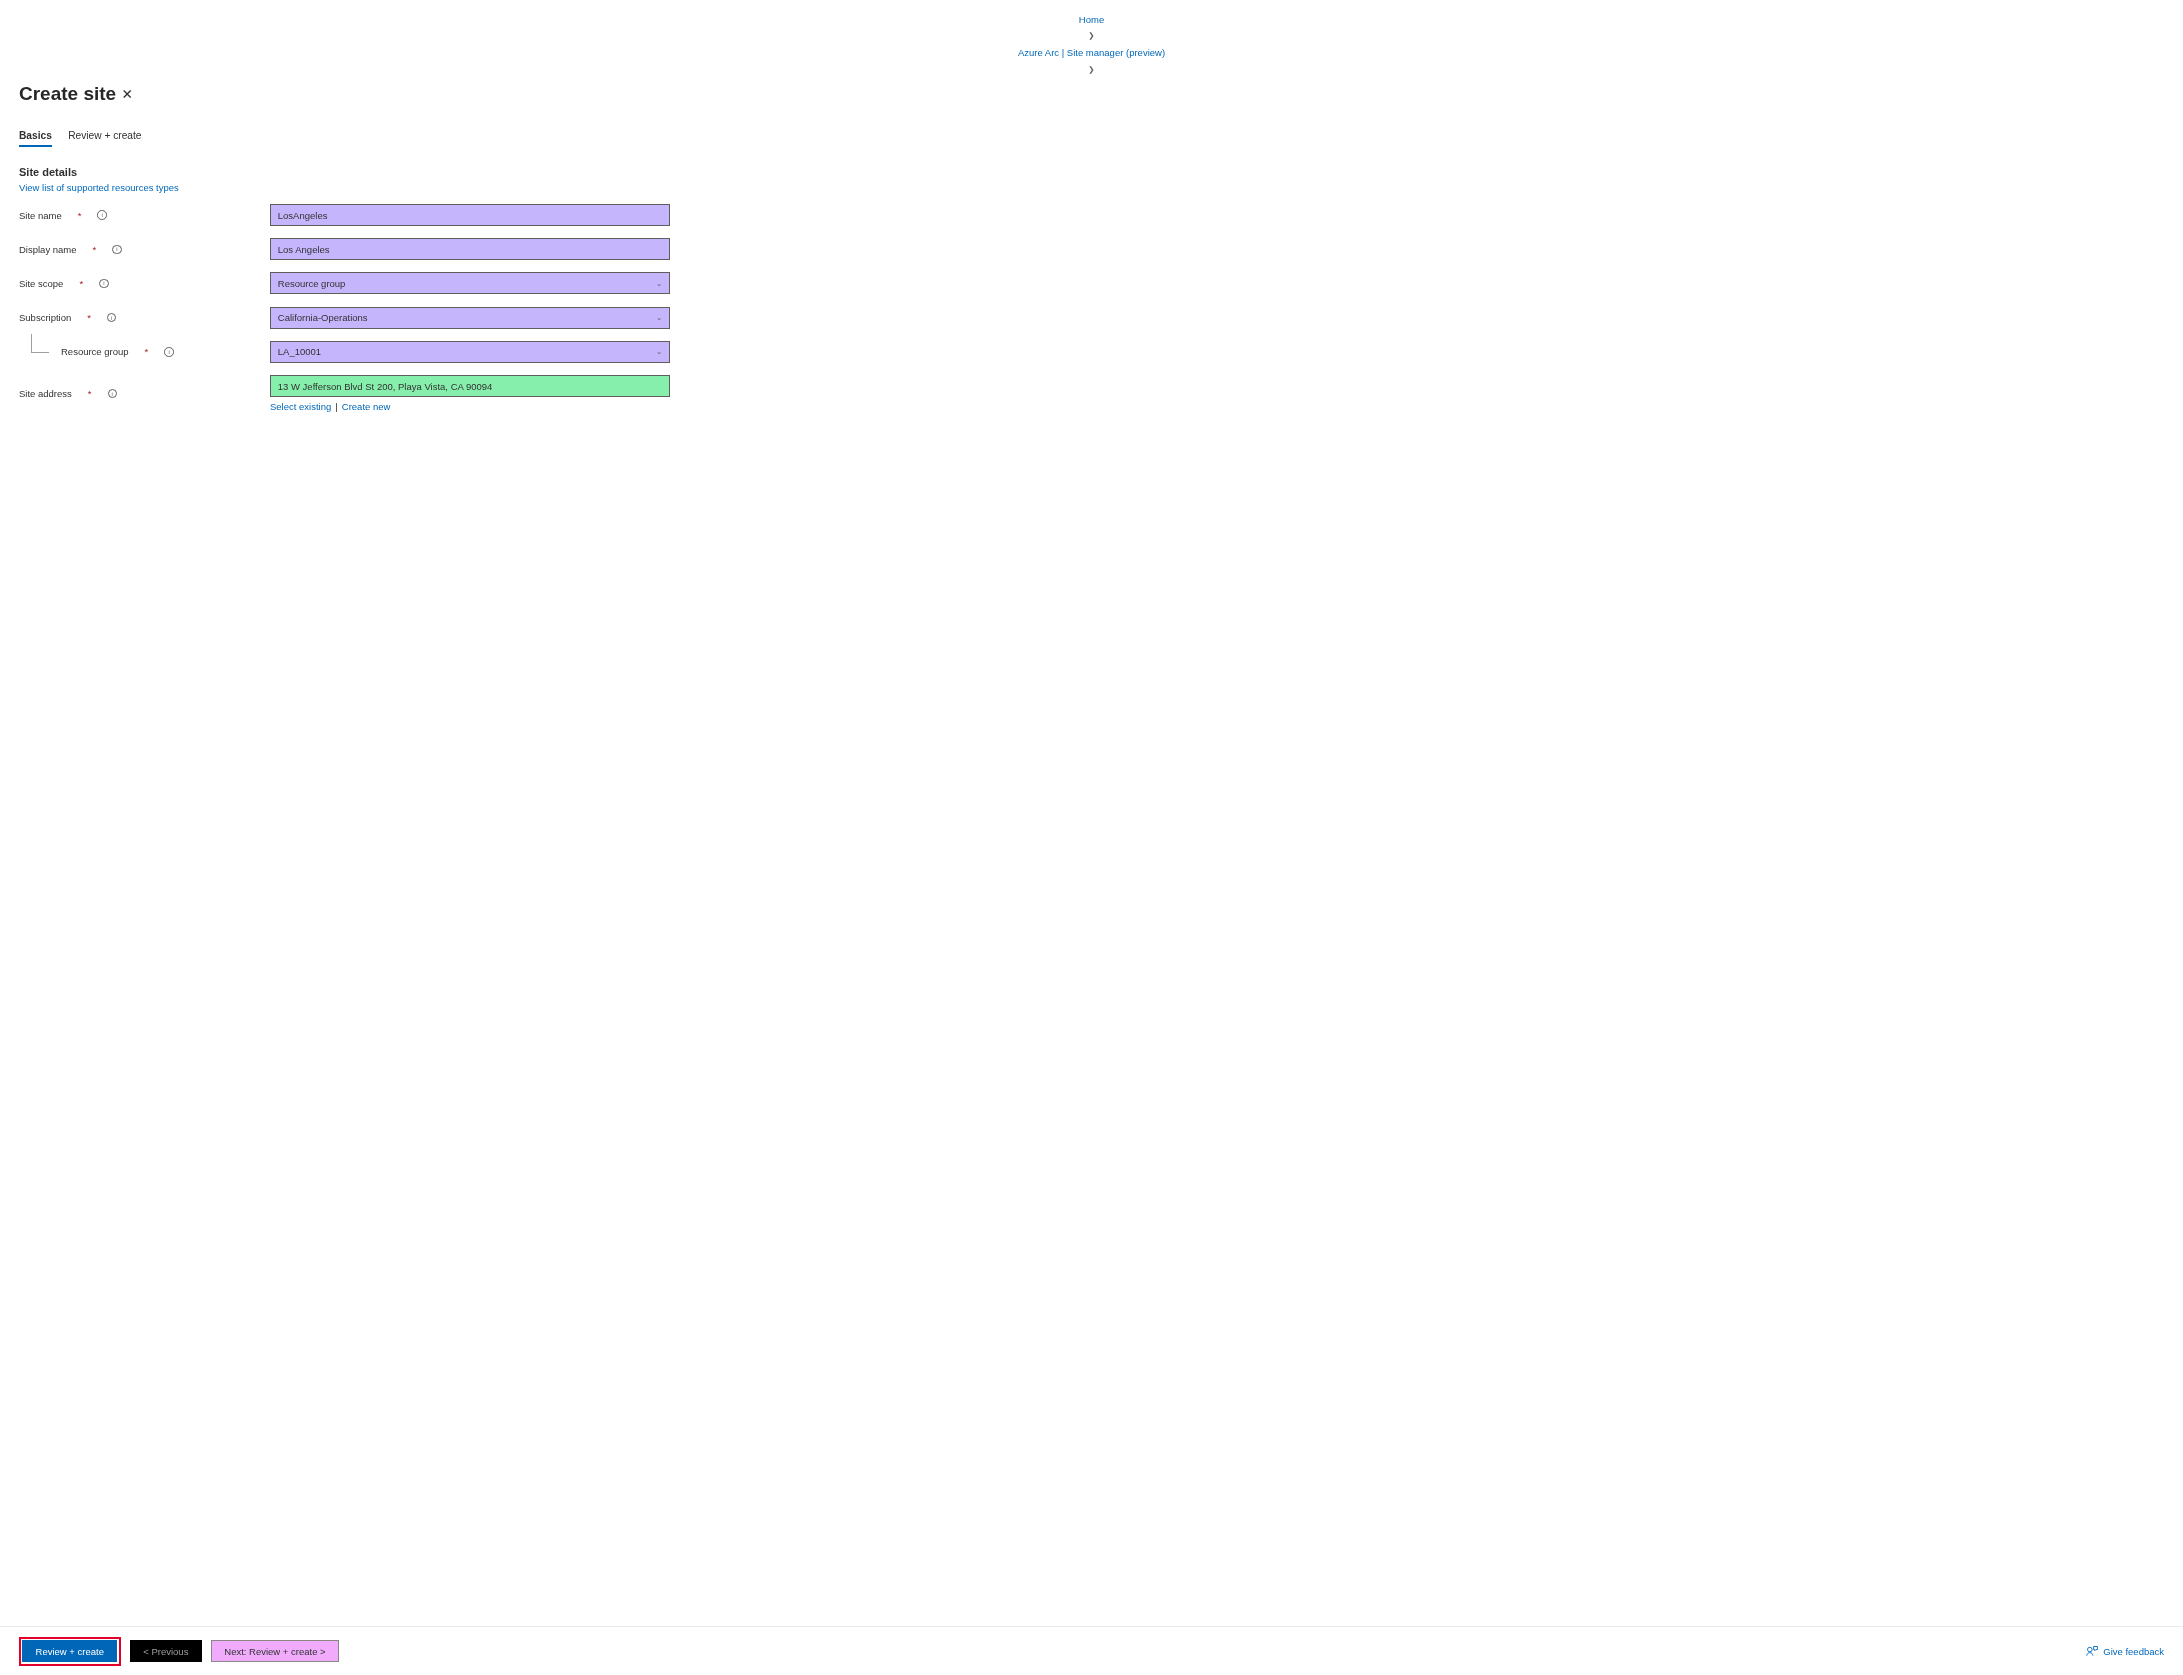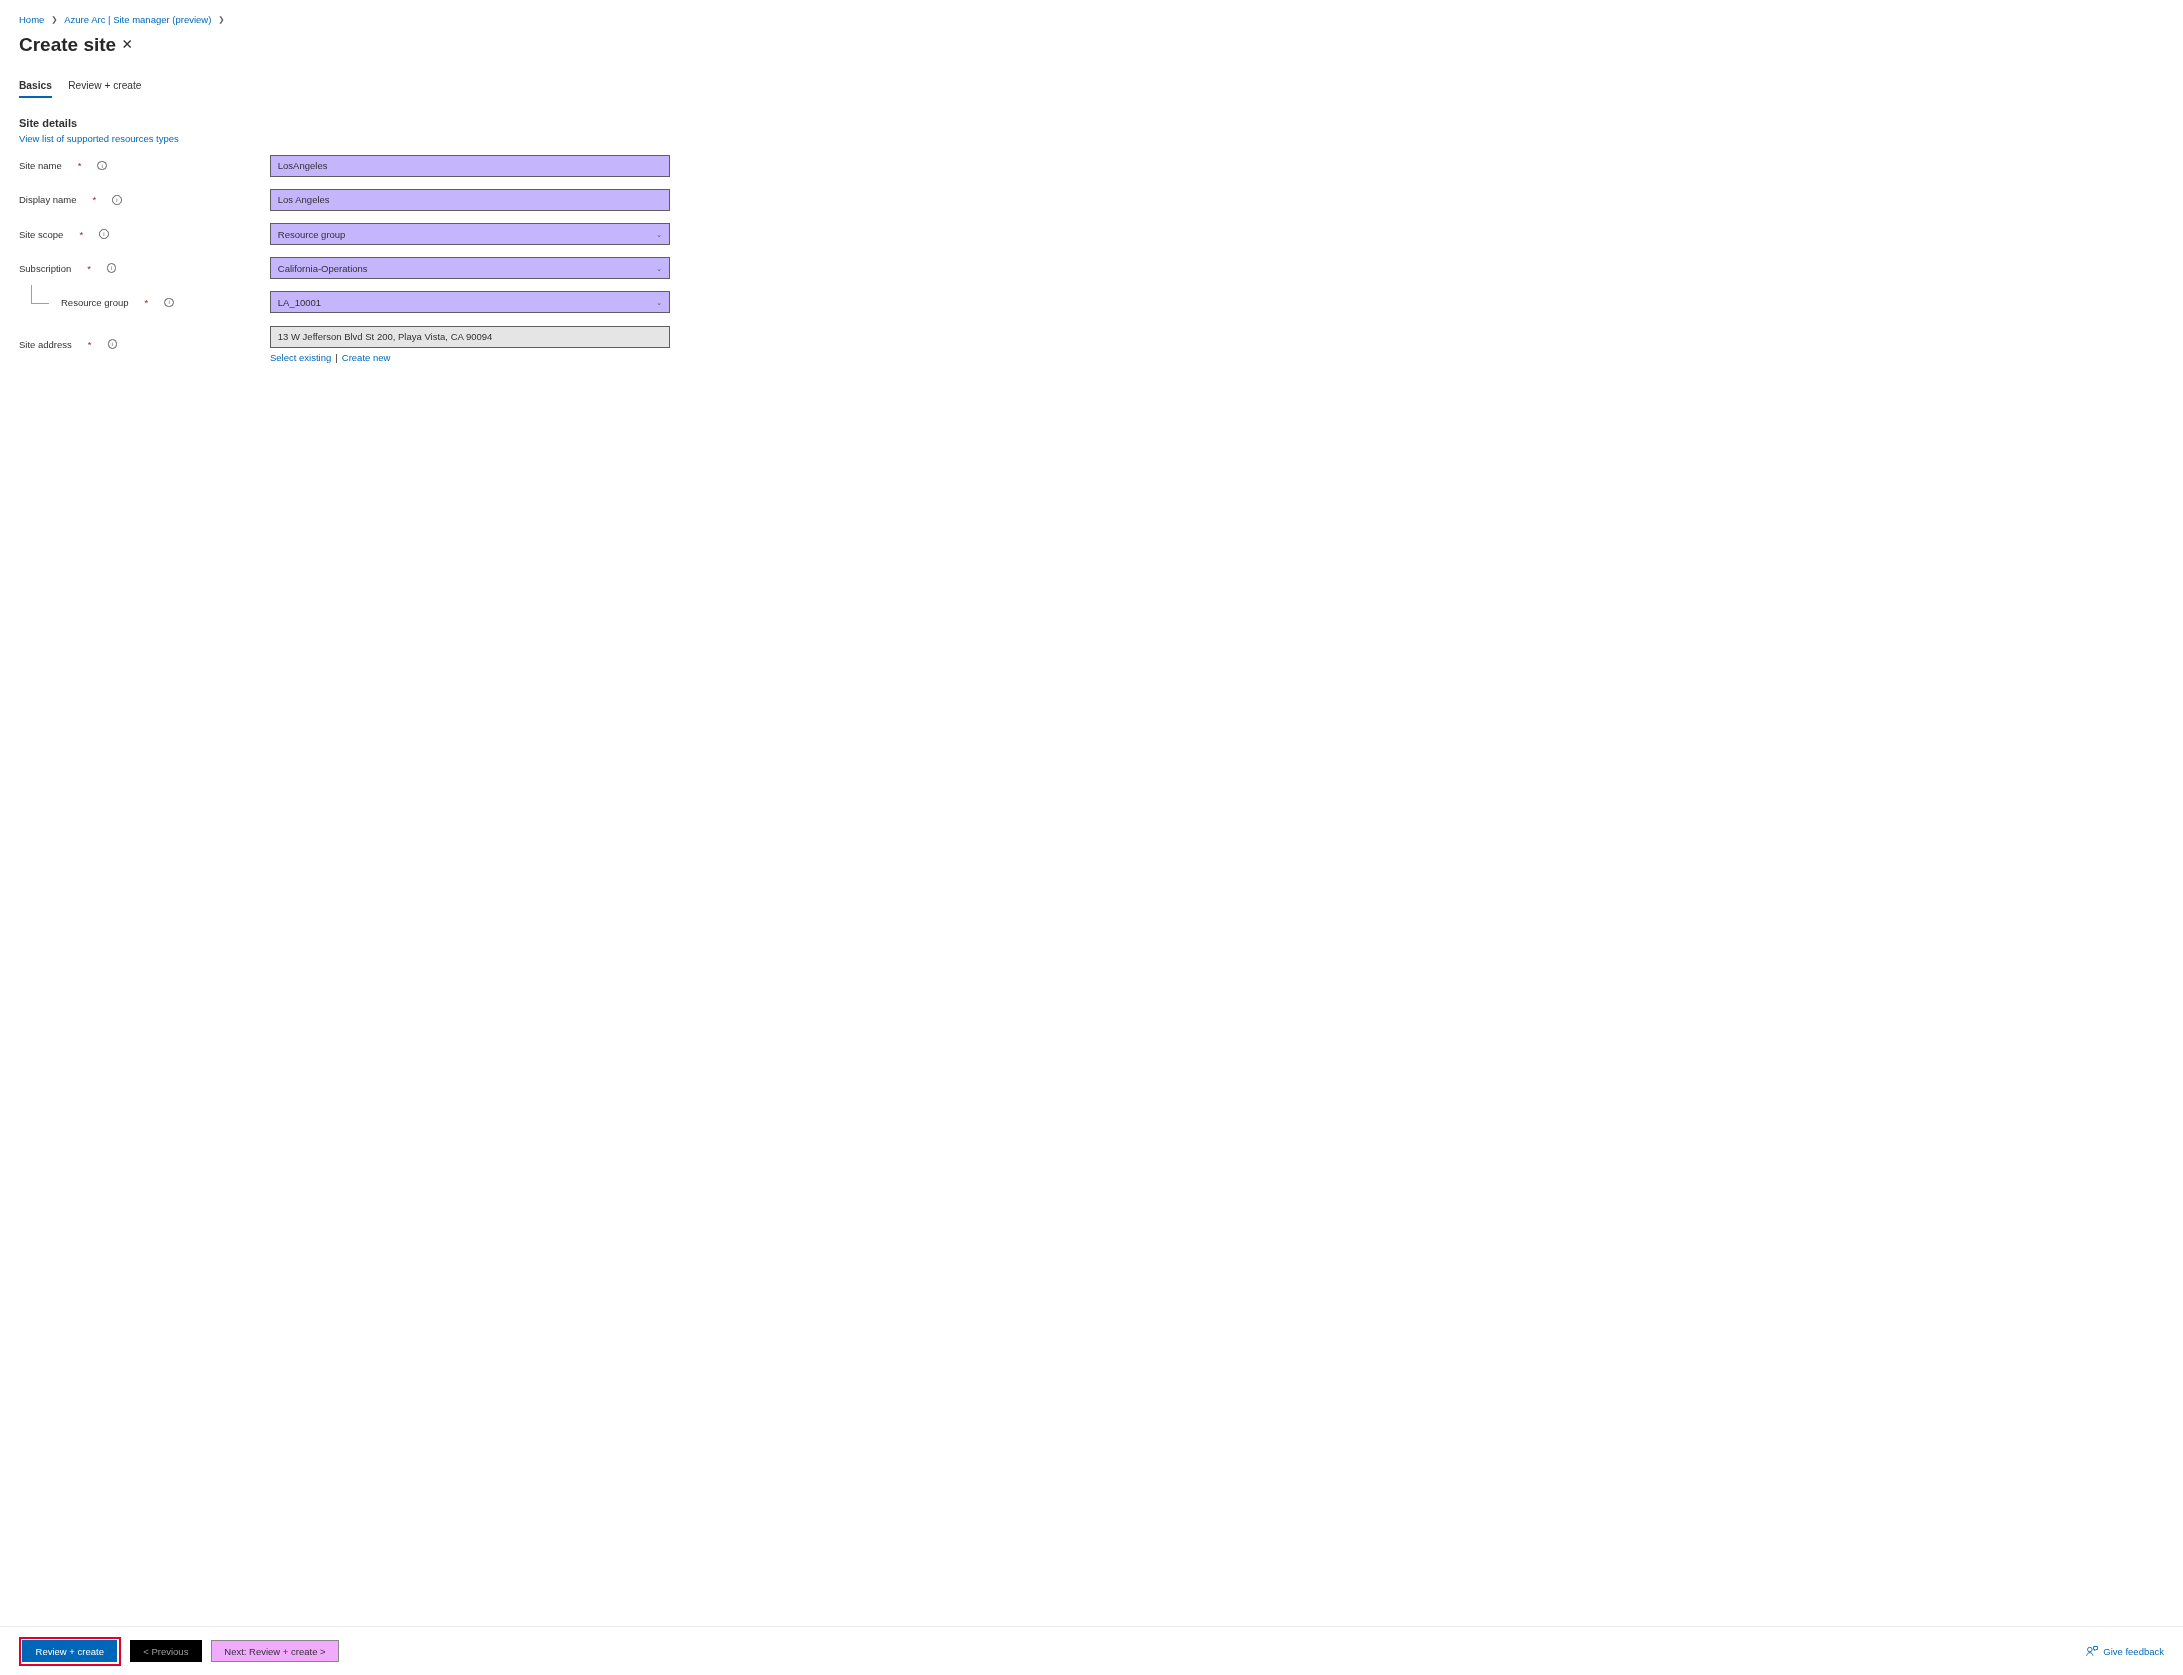--- a/index.html
+++ b/index.html
@@ -9,20 +9,21 @@
       color: #323130;
       background: #ffffff;
       padding: 13.6px 19px 0 19px;
     }
     .breadcrumb {
       display: flex;
       align-items: center;
       gap: 6.8px;
       margin-bottom: 9.5px;
       font-size: 9.5px;
+      flex-direction: column;
     }
     .breadcrumb a { color: #0067b8; text-decoration: none; cursor: pointer; }
     .breadcrumb .chev { color: #605e5c; font-size: 7.5px; }
     .header-row {
       display: flex;
       align-items: center;
       justify-content: flex-start;
       margin-bottom: 24.4px;
     }
     .page-title { font-size: 19px; font-weight: 600; color: #272727; }
@@ -99,21 +100,21 @@
     .text-input, .select-input {
       width: 100%;
       height: 22px;
       border: 0.7px solid #605e5c;
       padding: 0 6.8px;
       font-size: 9.5px;
       font-family: inherit;
       background: #c4b5fd;
       color: #323130;
     }
-    .text-input.readonly { background: #e5e5e5; color: #323130; }
+    .text-input.readonly { background: #86efac; color: #323130; }
     .select-input {
       display: flex;
       align-items: center;
       justify-content: space-between;
       cursor: pointer;
     }
     .select-caret {
       font-size: 7.5px;
       color: #605e5c;
     }

